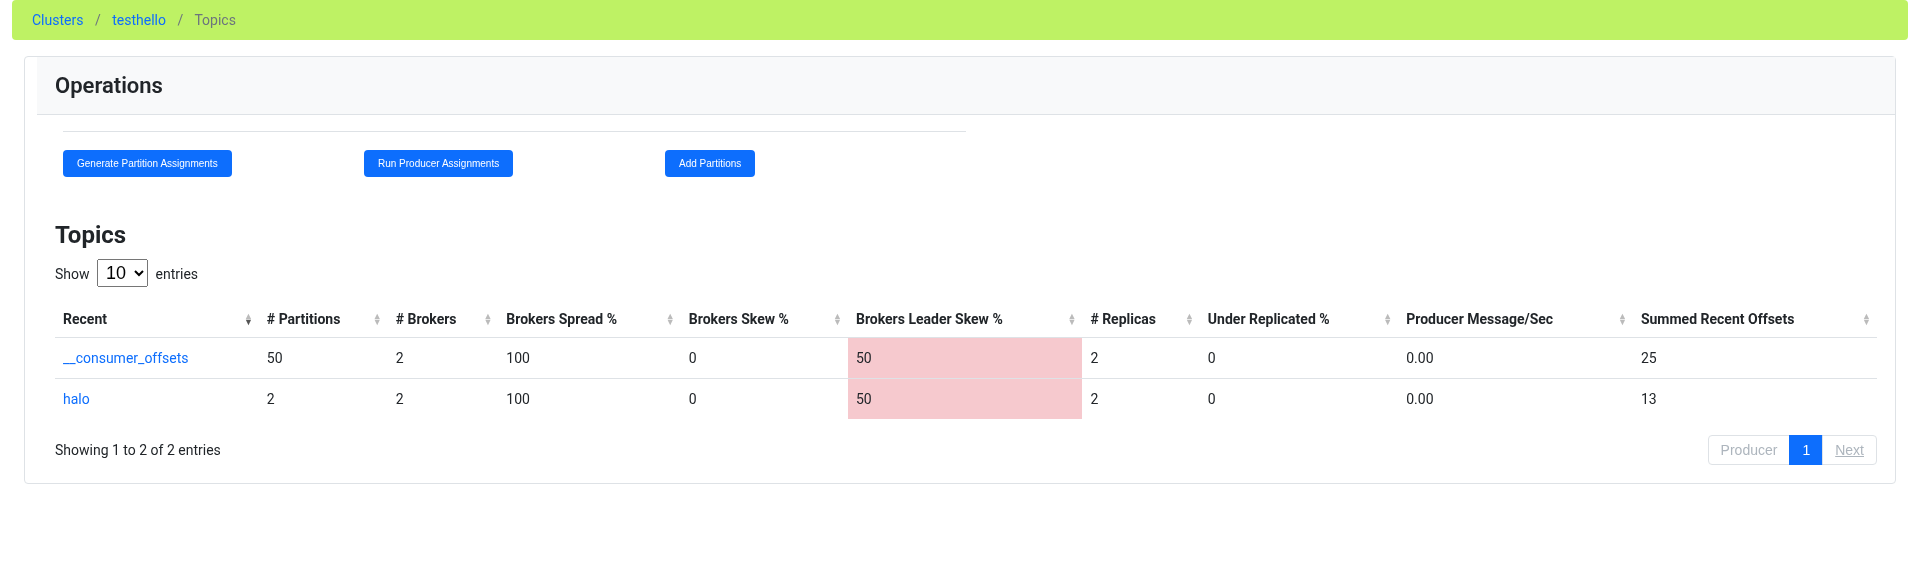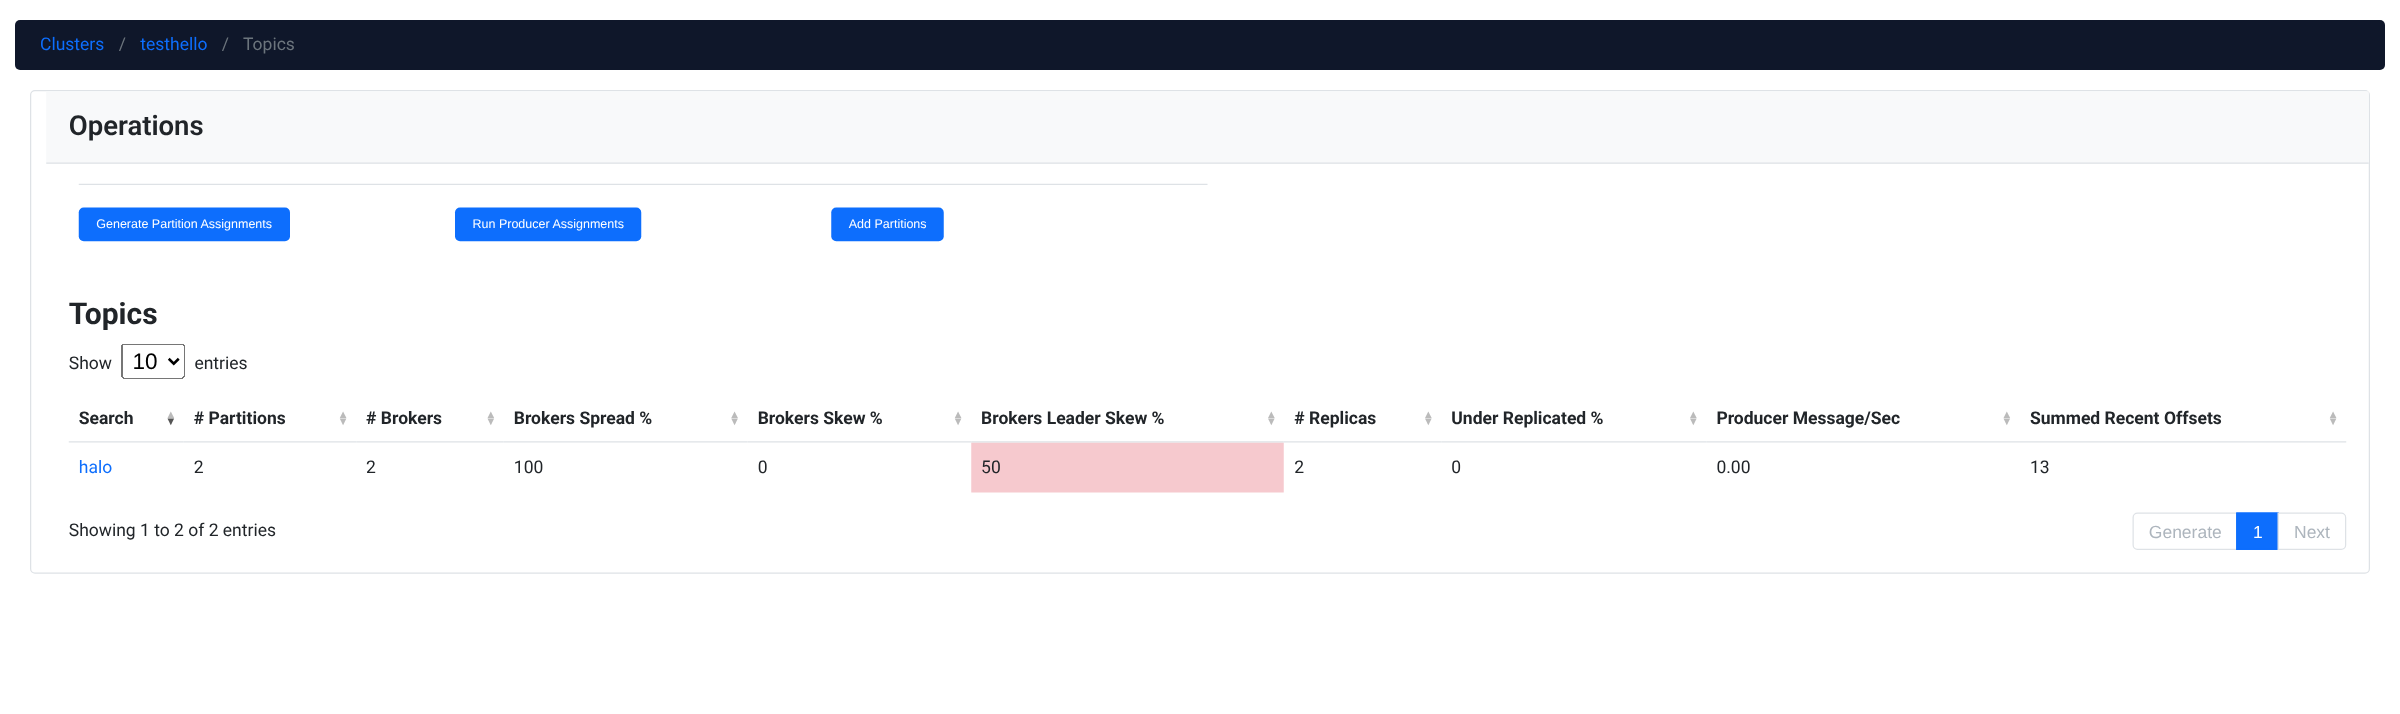--- a/index.html
+++ b/index.html
@@ -1,17 +1,17 @@
 <!DOCTYPE html>
 <html><head>
   <meta charset="utf-8">
   <style>
     * { box-sizing: border-box; margin: 0; padding: 0; }
     body { font-family: -apple-system, BlinkMacSystemFont, "Segoe UI", Roboto, "Helvetica Neue", Arial, sans-serif; font-size: 14px; color: #212529; background: #fff; }
-    .breadcrumb-bar { background: #0f172a; padding: 12px 20px; margin: 16px 12px; border-radius: 4px; font-size: 14px; }
+    .breadcrumb-bar { background: #bef264; padding: 12px 20px; margin: 0 12px; border-radius: 4px; font-size: 14px; }
     .breadcrumb-bar a { color: #0d6efd; text-decoration: none; }
     .breadcrumb-sep { color: #6c757d; padding: 0 8px; }
     .breadcrumb-current { color: #6c757d; }
     .panel { border: 1px solid #dee2e6; border-radius: 4px; margin: 16px 24px; background: #fff; padding-left: 12px; }
     .panel-header { background: #f8f9fa; border-bottom: 1px solid #dee2e6; padding: 16px 18px; font-size: 22px; font-weight: 600; }
     .ops-body { padding: 16px 26px 28px; }
     .ops-row { display:flex; align-items:center; border-top:1px solid #dee2e6; padding-top:18px; width: 50%; min-width: 700px;}
     .ops-row > div { flex: 1; }
     .btn { background:#0d6efd; color:#fff; border:none; border-radius:4px; padding:8px 14px; font-size:10px; cursor:pointer; }
     .topics-section { padding: 16px 18px 18px; }
@@ -23,21 +23,21 @@
     table.data thead th { text-align:left; font-weight:700; padding:10px 8px; border-bottom:1px solid #dee2e6; font-size:14px; position:relative; cursor:pointer; user-select:none;}
     table.data thead th .sort-icons { position:absolute; right:6px; top:50%; transform:translateY(-50%); display:flex; flex-direction:column; line-height:6px; font-size:9px; color:#bbb;}
     table.data thead th.sorted .sort-icons .down { color:#555; }
     table.data tbody td { padding:12px 8px; border-top:1px solid #dee2e6; font-size:14px; }
     table.data tbody td.topic-cell a { color:#0d6efd; text-decoration:none; }
     td.warn { background:#f6c9ce; }
     .footer-row { display:flex; justify-content:space-between; align-items:center; padding-top:16px; font-size:14px;gap:36px;}
     .pagination { display:flex; }
     .page-btn { border:1px solid #dee2e6; background:#fff; color:#6c757d; padding:6px 12px; font-size:14px; cursor:pointer; margin-left:-1px;}
     .page-btn.first { border-top-left-radius:4px; border-bottom-left-radius:4px;}
-    .page-btn.last { border-top-right-radius:4px; border-bottom-right-radius:4px;}
+    .page-btn.last { border-top-right-radius:4px; border-bottom-right-radius:4px;text-decoration:underline;}
     .page-btn.active { background:#0d6efd; color:#fff; border-color:#0d6efd; }
     .page-btn.disabled { color:#adb5bd; cursor:default; }
   </style>
 </head>
 <body>
 
 <div class="breadcrumb-bar">
   <a href="#">Clusters</a>
   <span class="breadcrumb-sep">/</span>
   <a href="#">testhello</a>
@@ -64,21 +64,21 @@
         <select>
           <option>10</option>
         </select>
         <span>entries</span>
       </div>
     </div>
 
     <table class="data">
       <thead>
         <tr id="header-row">
-            <th class="sorted"><span>Search</span><span class="sort-icons">
+            <th class="sorted"><span>Recent</span><span class="sort-icons">
                 <span class="up">▲</span>
                 <span class="down">▼</span>
               </span></th>
             <th><span># Partitions</span><span class="sort-icons">
                 <span class="up">▲</span>
                 <span class="down">▼</span>
               </span></th>
             <th><span># Brokers</span><span class="sort-icons">
                 <span class="up">▲</span>
                 <span class="down">▼</span>
@@ -108,36 +108,48 @@
                 <span class="down">▼</span>
               </span></th>
             <th><span>Summed Recent Offsets</span><span class="sort-icons">
                 <span class="up">▲</span>
                 <span class="down">▼</span>
               </span></th>
           </tr>
       </thead>
       <tbody id="body-rows">
           <tr>
+            <td class="topic-cell"><a href="#">__consumer_offsets</a></td>
+            <td>50</td>
+            <td>2</td>
+            <td>100</td>
+            <td>0</td>
+            <td class="warn">50</td>
+            <td>2</td>
+            <td>0</td>
+            <td>0.00</td>
+            <td>25</td>
+          </tr>
+          <tr>
             <td class="topic-cell"><a href="#">halo</a></td>
             <td>2</td>
             <td>2</td>
             <td>100</td>
             <td>0</td>
             <td class="warn">50</td>
             <td>2</td>
             <td>0</td>
             <td>0.00</td>
             <td>13</td>
           </tr>
         </tbody>
     </table>
 
     <div class="footer-row">
       <div>Showing 1 to 2 of 2 entries</div>
       <div class="pagination">
-        <button class="page-btn first disabled">Generate</button>
+        <button class="page-btn first disabled">Producer</button>
         <span id="page-numbers"><button class="page-btn active">1</button></span>
         <button class="page-btn last disabled">Next</button>
       </div>
     </div>
   </div>
 </div>
 
 </body></html>

